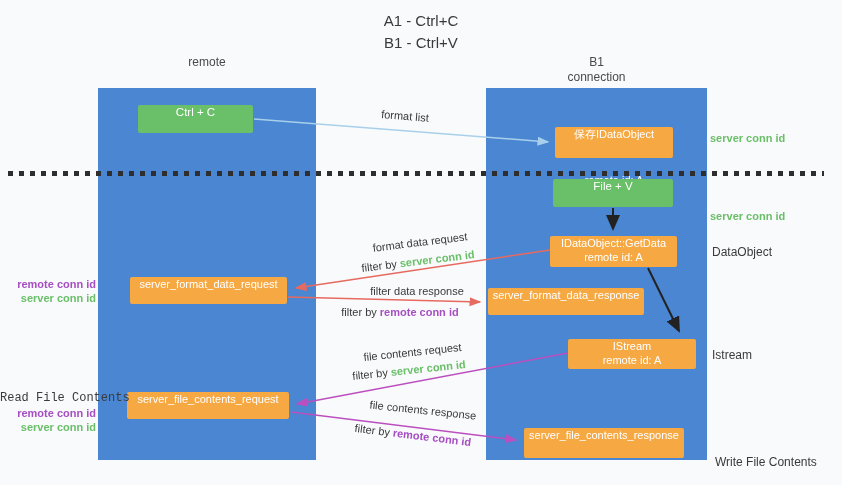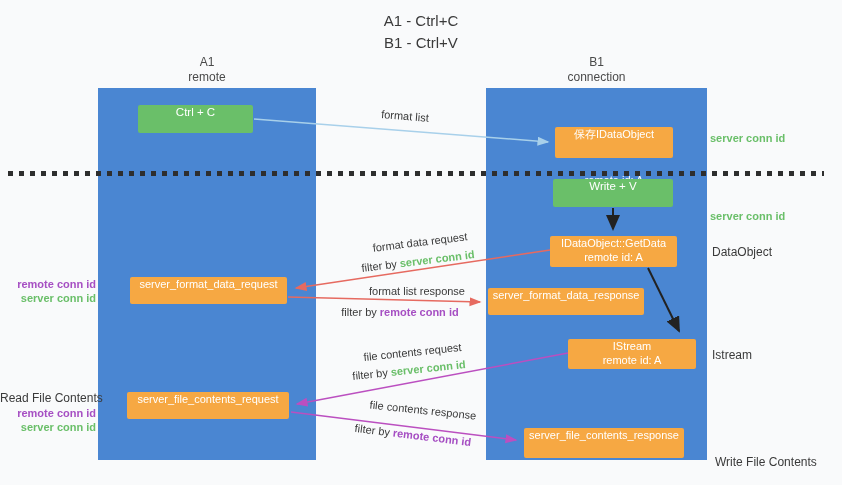--- a/index.html
+++ b/index.html
@@ -64,21 +64,20 @@
 <body>
 
 <div id="canvas">
 
   <div class="title">
     <div>A1 - Ctrl+C</div>
     <div>B1 - Ctrl+V</div>
   </div>
 
   <div class="col-header left">
-    <div>A1</div>
     <div>remote</div>
   </div>
   <div class="col-header right">
     <div>B1</div>
     <div>connection</div>
   </div>
 
   <div class="column left"></div>
   <div class="column right"></div>
 
@@ -111,21 +110,21 @@
   <div class="node green" style="left:138px;top:105px;width:115px;height:28px;">
     <span>Ctrl + C</span>
   </div>
 
   <div class="node orange" style="left:555px;top:127px;width:118px;height:31px;gap:32px;">
     <span>保存IDataObject</span>
     <span>remote id: A</span>
   </div>
 
   <div class="node green" style="left:553px;top:179px;width:120px;height:28px;">
-    <span>Write + V</span>
+    <span>File + V</span>
   </div>
 
   <div class="node orange" style="left:550px;top:236px;width:127px;height:31px;">
     <span>IDataObject::GetData</span>
     <span>remote id: A</span>
   </div>
 
   <div class="node orange" style="left:130px;top:277px;width:157px;height:27px;">
     <span>server_format_data_request</span>
   </div>
@@ -148,33 +147,33 @@
   </div>
 
   <div class="side-label small green" style="left:710px;top:132px;">server conn id</div>
   <div class="side-label small green" style="left:710px;top:210px;">server conn id</div>
   <div class="side-label" style="left:712px;top:245px;">DataObject</div>
   <div class="side-label" style="left:712px;top:348px;">Istream</div>
   <div class="side-label" style="left:715px;top:439px;margin-top:16px;">Write File Contents</div>
 
   <div class="side-label small purple right-align" style="top:278px;">remote conn id</div>
   <div class="side-label small green right-align" style="top:292px;">server conn id</div>
-  <div class="side-label right-align" style="top:391px;">Read File Contents</div>
+  <div class="side-label right-align" style="top:391px;font-family:Liberation Mono, monospace;">Read File Contents</div>
   <div class="side-label small purple right-align" style="top:407px;">remote conn id</div>
   <div class="side-label small green right-align" style="top:421px;">server conn id</div>
 
   <div class="edge-label" style="left:340px;top:110px;width:130px;transform:rotate(4.5deg);">format list</div>
 
   <div class="edge-label" style="left:350px;top:236px;width:140px;transform:rotate(-7deg);">format data request</div>
 
   <div class="edge-label" style="left:343px;top:255px;width:150px;transform:rotate(-7deg);">
     <span>filter by </span><span class="green">server conn id</span>
   </div>
 
-  <div class="edge-label" style="left:352px;top:285px;width:130px;">format list response</div>
+  <div class="edge-label" style="left:352px;top:285px;width:130px;">filter data response</div>
 
   <div class="edge-label" style="left:330px;top:306px;width:140px;">
     <span>filter by </span><span class="purple">remote conn id</span>
   </div>
 
   <div class="edge-label" style="left:345px;top:346px;width:135px;transform:rotate(-6deg);">file contents request</div>
 
   <div class="edge-label" style="left:334px;top:364px;width:150px;transform:rotate(-6deg);">
     <span>filter by </span><span class="green">server conn id</span>
   </div>

